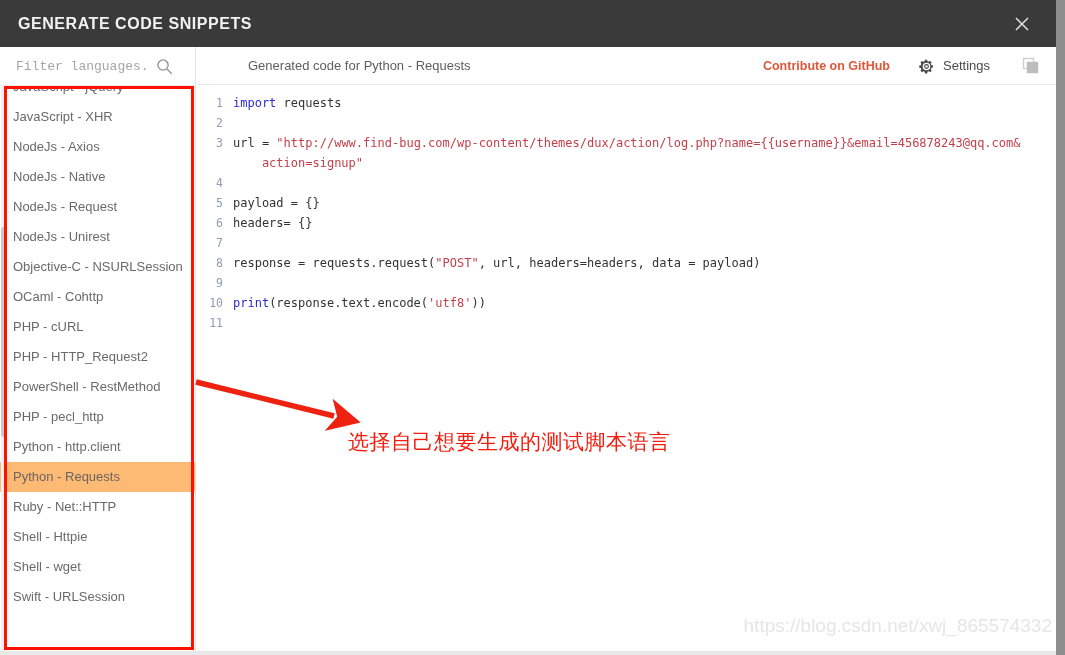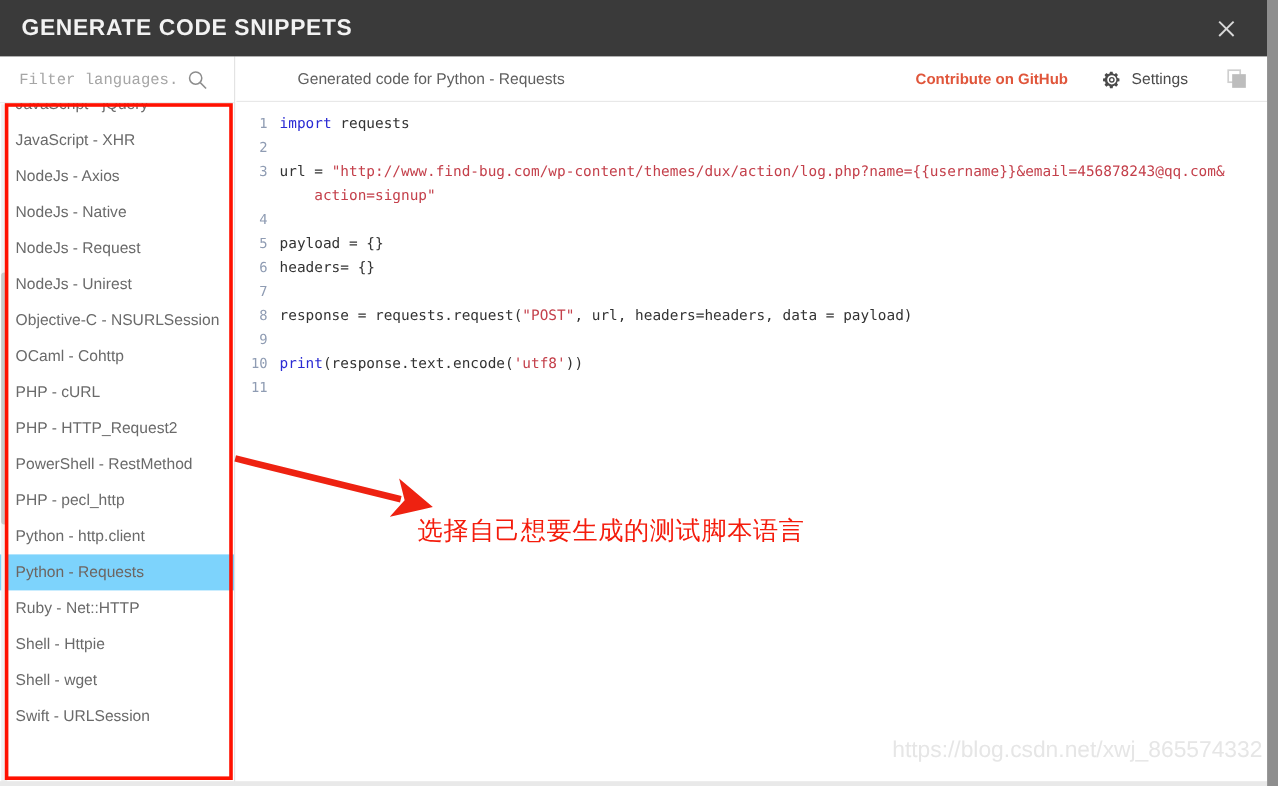--- a/index.html
+++ b/index.html
@@ -35,21 +35,21 @@
     left: 0; top: 0;
     width: 1056px;
     height: 47px;
     background: #3a3a3a;
     display: flex;
     align-items: center;
     z-index: 6;
   }
   .titlebar-text {
     color: #f2f2f2;
-    font-size: 19px;
+    font-size: 16px;
     letter-spacing: .55px;
     font-weight: 600;
     margin-left: 18px;
     white-space: nowrap;
   }
   .titlebar-close {
     position: absolute;
     right: 12px;
     top: 0;
     height: 47px;
@@ -113,21 +113,21 @@
   .lang-item {
     height: 30px;
     line-height: 30px;
     padding-left: 13px;
     font-size: 13px;
     color: #6a6a6a;
     white-space: nowrap;
     cursor: pointer;
   }
   .lang-item.selected {
-    background: #7dd3fc;
+    background: #fdba74;
     color: #6d6561;
   }
 
   
   .list-scrollbar-track {
     position: absolute;
     left: 1px;
     top: 40px;
     width: 5px;
     height: 566px;

